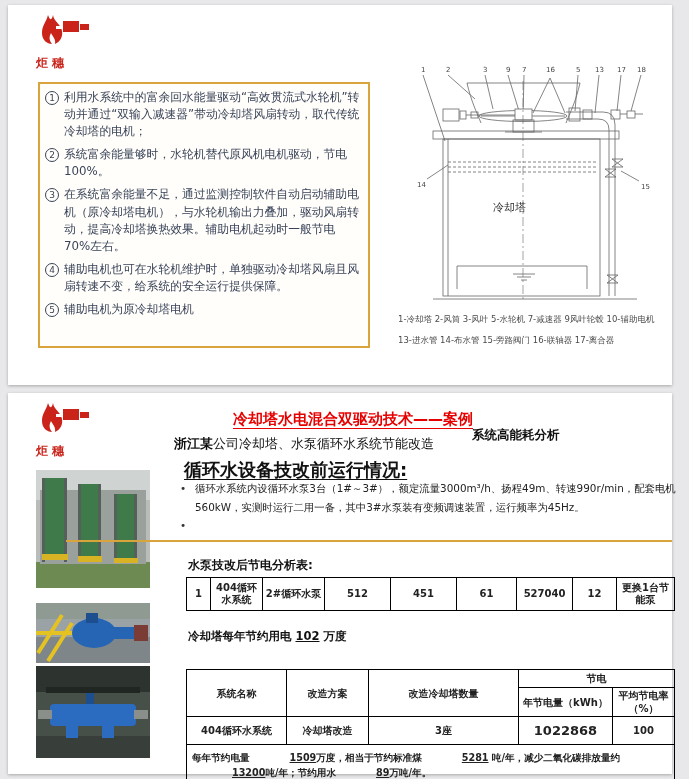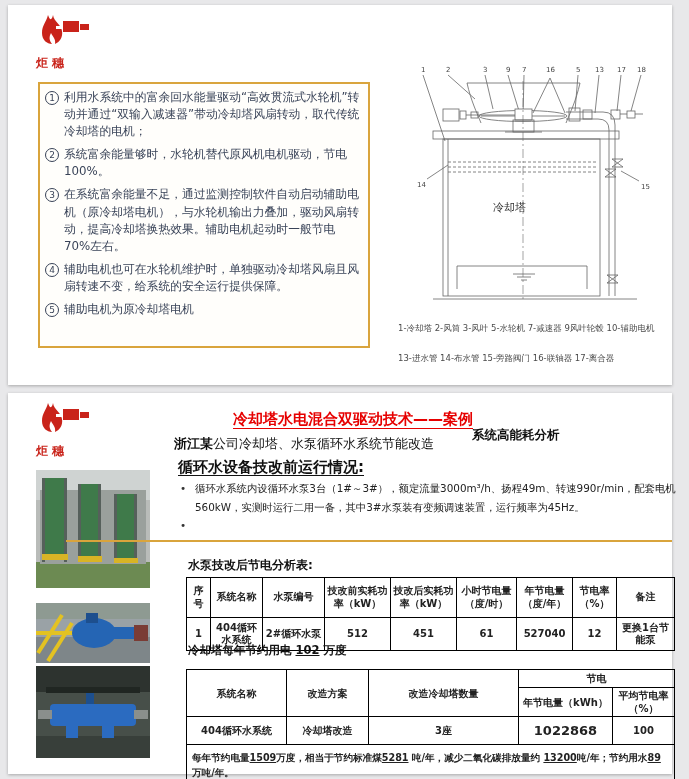--- a/index.html
+++ b/index.html
@@ -35,66 +35,66 @@
   .principle-item { display:flex; gap:5px; margin-bottom:6px; color:#394358; }
   .principle-item .pnum {
     flex:0 0 14px; width:14px; height:14px; margin-top:2px;
     border:1px solid #394358; border-radius:50%;
     font-size:9px; line-height:13px; text-align:center;
   }
   .principle-item .ptext { font-size:11.8px; line-height:1.45; }
 
   .diagram { position:absolute; left:386px; top:56px; width:284px; }
   .diagram svg { display:block; }
-  .diagram-caption { font-size:8.5px; color:#4a4a4a; line-height:1.7; margin-top:16px; padding-left:4px; white-space:nowrap; }
+  .diagram-caption { font-size:8.5px; color:#4a4a4a; line-height:1.7; margin-top:7px; padding-left:4px; white-space:nowrap; }
 
   
   .s2-title {
     position:absolute; left:155px; top:17px; width:310px; text-align:right;
     font-size:15px; font-weight:bold; color:#e60000;
     text-decoration:underline; text-underline-offset:4px;
   }
   .s2-right-heading { position:absolute; left:464px; top:34px; font-size:12.5px; font-weight:bold; color:#111; }
   .s2-subtitle { position:absolute; left:166px; top:42px; font-size:13px; color:#111; }
   .s2-subtitle .b { font-weight:bold; }
   .s2-section-heading {
-    position:absolute; left:170px; top:65px; font-size:15px; font-weight:bold; color:#111;
+    position:absolute; left:176px; top:65px; font-size:18px; font-weight:bold; color:#111;
     text-decoration:underline; text-underline-offset:3px;
   }
   .bullets { position:absolute; left:172px; top:86px; width:505px; }
   .bullet { display:flex; gap:7px; font-size:10.4px; line-height:1.8; color:#222; }
   .bullet .dot { flex:0 0 8px; color:#333; }
 
   .gold-divider { position:absolute; left:58px; top:147px; width:606px; height:2px; background:#d9a43c; z-index:5; }
 
   .photo { position:absolute; left:28px; width:114px; overflow:hidden; }
   #photo1 { top:77px;  height:118px; }
   #photo2 { top:210px; height:60px; }
   #photo3 { top:273px; height:92px; }
   .photo svg { display:block; width:100%; height:100%; }
 
   .table1-caption { position:absolute; left:180px; top:164px; font-size:12px; font-weight:bold; color:#111;text-align:right; }
   table { border-collapse:collapse; table-layout:fixed; }
   td,th { border:1.4px solid #000; text-align:center; vertical-align:middle; padding:1px 2px; }
   #pump-table { position:absolute; left:178px; top:184px; width:488px; font-size:10px; }
   #pump-table th { font-weight:bold; height:40px; line-height:1.25; }
   #pump-table td { font-weight:bold; height:33px; line-height:1.2; }
-  .note-line { position:absolute; left:180px; top:250px; font-size:11.5px; font-weight:bold; color:#111; }
+  .note-line { position:absolute; left:180px; top:236px; font-size:11.5px; font-weight:bold; color:#111; }
   .note-line .uval { text-decoration:underline; padding:0 4px; }
 
   #retrofit-table { position:absolute; left:178px; top:276px; width:488px; font-size:10px; }
   #retrofit-table th { font-weight:bold; line-height:1.3; }
   #retrofit-table .h1 { height:18px; }
   #retrofit-table .h2 { height:22px; }
   #retrofit-table td.data { font-weight:bold; height:28px; }
   #retrofit-table td.big { font-size:13px; }
   #retrofit-table td.footer {
     text-align:left; font-weight:bold; height:42px; padding:4px 5px; line-height:1.5; font-size:9.6px;
   }
-  .u { text-decoration:underline; }
+  .u { text-decoration:underline;margin-left:40px; }
 </style>
 </head>
 <body>
 
 <div class="slide" id="slide1">
 
   <div class="logo">
     <svg class="flame" width="54" height="34" viewBox="0 0 54 34">
       <path d="M12,2 C10,10 6,12 6,20 C6,27 11,31 16,31 C13,27 13,24 15,20 C17,24 20,26 19,31 C24,29 27,24 26,18 C25,11 18,9 17,2 C16,7 14,8 12,2 Z" fill="#c9231a"></path>
       <rect x="27" y="8" width="16" height="11" fill="#c9231a"></rect>
@@ -303,31 +303,20 @@
         <col style="width:52px">
         <col style="width:62px">
         <col style="width:66px">
       <col style="width:66px">
         <col style="width:60px">
         <col style="width:56px">
         <col style="width:44px">
         <col style="width:58px">
     </colgroup>
     <tbody>
-        <tr>
-      <th>序号</th>
-      <th>系统名称</th>
-      <th>水泵编号</th>
-      <th>技改前实耗功率（kW）</th>
-      <th>技改后实耗功率（kW）</th>
-      <th>小时节电量（度/时）</th>
-      <th>年节电量（度/年）</th>
-      <th>节电率（%）</th>
-      <th>备注</th>
-    </tr>
     <tr>
       <td>1</td>
       <td>404循环水系统</td>
       <td>2#循环水泵</td>
       <td>512</td>
       <td>451</td>
       <td>61</td>
       <td>527040</td>
       <td>12</td>
       <td>更换1台节能泵</td>

